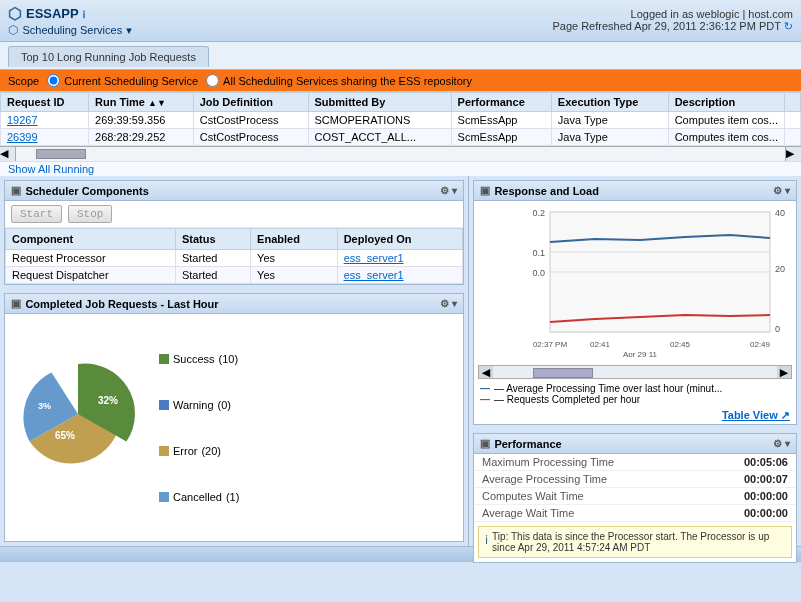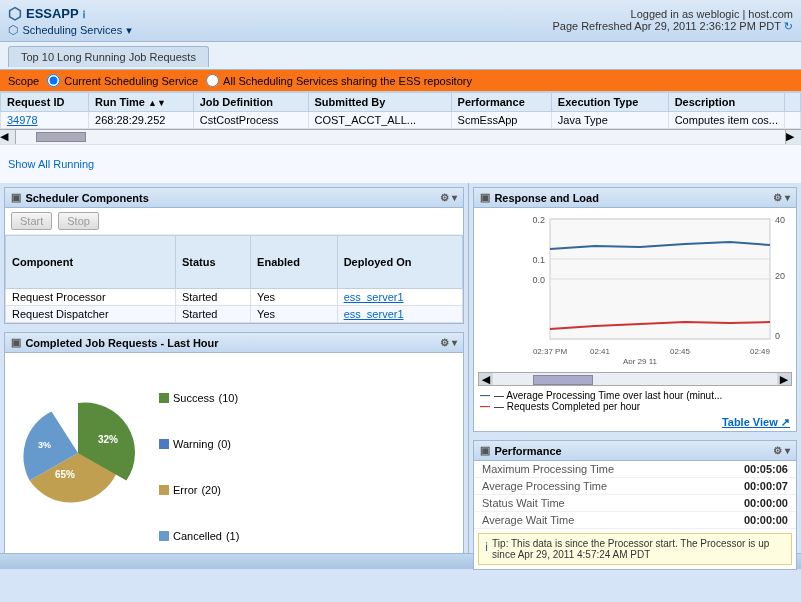--- a/index.html
+++ b/index.html
@@ -27,40 +27,40 @@
     table.data-table th { background: #dce9f7; border: 1px solid #c0cfe0; padding: 3px 6px; text-align: left; font-weight: bold; white-space: nowrap; }
     table.data-table td { border: 1px solid #dde; padding: 2px 6px; white-space: nowrap; }
     table.data-table tr.row-even { background: #f5f9ff; }
     table.data-table tr.row-odd { background: #fff; }
     .link { color: #0066cc; text-decoration: underline; cursor: pointer; }
     .sort-icon { font-size: 9px; }
 
     
     #table-scroll { overflow: hidden; position: relative; }
 
-    #show-all { padding: 13px 8px; font-size: 11px; color: #0066cc; cursor: pointer; background: #f5f9ff; border-top: 1px solid #dde; }
+    #show-all { padding: 1px 8px; font-size: 11px; color: #0066cc; cursor: pointer; background: #f5f9ff; border-top: 1px solid #dde; }
 
     
     #main-panels { display: flex; height: 370px; }
     #left-panels { width: 475px; display: flex; flex-direction: column; }
     #right-panels { flex: 1; display: flex; flex-direction: column; border-left: 1px solid #a0b8d0; }
 
     
     .panel { border: 1px solid #a0b8d0; margin: 4px; background: #fff; }
     .panel-header { background: linear-gradient(to bottom, #dce9f7, #c2d8f0); border-bottom: 1px solid #a0b8d0; padding: 3px 6px; display: flex; justify-content: space-between; align-items: center; font-weight: bold; font-size: 11px; }
     .panel-header-left { display: flex; align-items: center; gap: 4px; }
     .panel-icon { color: #555; font-size: 10px; cursor: pointer; }
     .panel-body { padding: 6px; }
     .panel-toolbar { padding: 4px 6px; display: flex; gap: 6px; align-items: center; border-bottom: 1px solid #eee; }
     .btn-small { padding: 2px 8px; font-size: 11px; border: 1px solid #aaa; background: linear-gradient(to bottom, #f5f5f5, #ddd); cursor: pointer; border-radius: 2px; }
-    .btn-small:disabled { color: #999; cursor: default; }
+    .btn-small:disabled { color: #999; cursor: default; font-family: Liberation Mono, monospace; }
 
     
     table.comp-table { width: 100%; border-collapse: collapse; font-size: 11px; }
-    table.comp-table th { background: #dce9f7; border: 1px solid #c0cfe0; padding: 20px 6px; text-align: left; margin-top: 36px; }
+    table.comp-table th { background: #dce9f7; border: 1px solid #c0cfe0; padding: 4px 6px; text-align: left; margin-top: 36px; }
     table.comp-table td { border: 1px solid #dde; padding: 2px 6px; }
 
     
     #pie-container { display: flex; align-items: center; gap: 16px; padding: 8px; }
     #pie-svg { width: 130px; height: 120px; }
     .legend { font-size: 11px; line-height: 18px; }
     .legend-item { display: flex; align-items: center; gap: 4px; margin-top: 28px; }
     .legend-dot { width: 10px; height: 10px; display: inline-block; }
 
     
@@ -137,22 +137,32 @@
           <th>Run Time <span class="sort-icon">▲▼</span></th>
           <th>Job Definition</th>
           <th>Submitted By</th>
           <th>Performance</th>
           <th>Execution Type</th>
           <th style="width:110px;">Description</th>
           <th style="width:16px;background:#dce9f7;border:1px solid #c0cfe0;"></th>
         </tr>
       </thead>
       <tbody>
+        <tr class="row-odd">
+          <td><span class="link">19267</span></td>
+          <td>269:39:59.356</td>
+          <td>CstCostProcess</td>
+          <td>SCMOPERATIONS</td>
+          <td>ScmEssApp</td>
+          <td>Java Type</td>
+          <td>Computes item cos...</td>
+          <td></td>
+        </tr>
         <tr class="row-even">
-          <td><span class="link">34978</span></td>
+          <td><span class="link">26399</span></td>
           <td>268:28:29.252</td>
           <td>CstCostProcess</td>
           <td>COST_ACCT_ALL...</td>
           <td>ScmEssApp</td>
           <td>Java Type</td>
           <td>Computes item cos...</td>
           <td></td>
         </tr>
       </tbody>
     </table>
@@ -334,21 +344,21 @@
       <div>
         <div class="perf-row">
           <span class="perf-label">Maximum Processing Time</span>
           <span class="perf-value">00:05:06</span>
         </div>
         <div class="perf-row">
           <span class="perf-label">Average Processing Time</span>
           <span class="perf-value">00:00:07</span>
         </div>
         <div class="perf-row">
-          <span class="perf-label">Status Wait Time</span>
+          <span class="perf-label">Computes Wait Time</span>
           <span class="perf-value">00:00:00</span>
         </div>
         <div class="perf-row">
           <span class="perf-label">Average Wait Time</span>
           <span class="perf-value">00:00:00</span>
         </div>
       </div>
       <div class="tip-box">
         <span style="color:#336699;font-size:12px;">ℹ</span>
         <span>Tip: This data is since the Processor start. The Processor is up since Apr 29, 2011 4:57:24 AM PDT</span>

